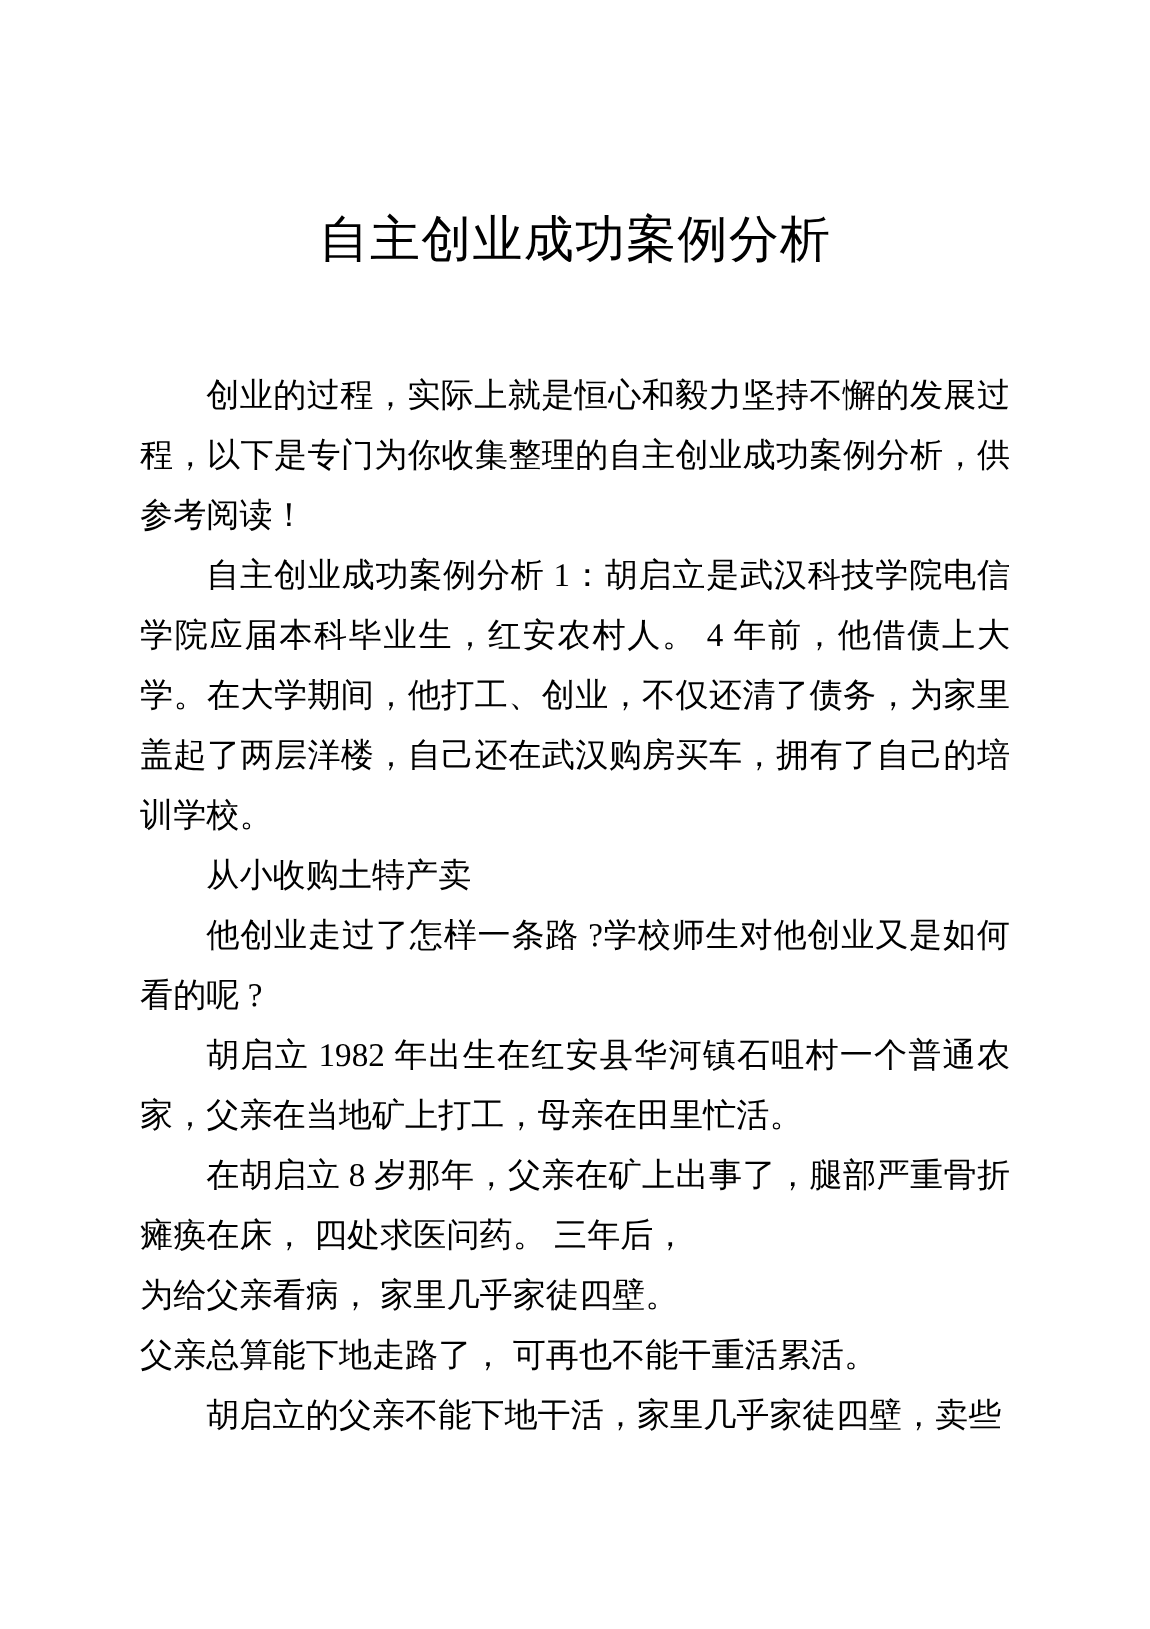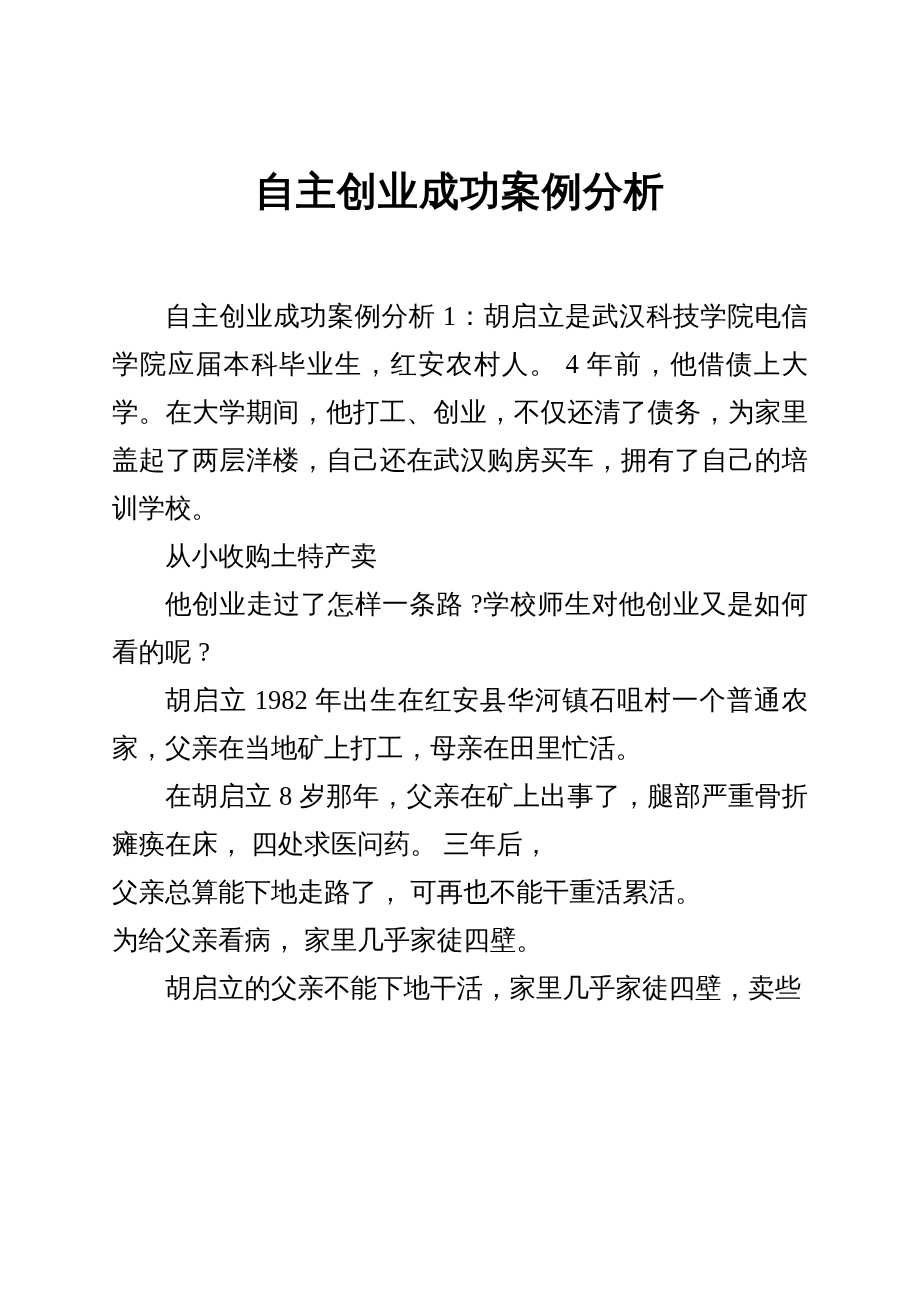--- a/index.html
+++ b/index.html
@@ -16,21 +16,21 @@
     box-sizing: border-box;
     padding-top: 168px;
     color: #000000;
     font-family: "Liberation Serif", "DejaVu Serif", serif;
   }
   .doc-title {
     margin: 0;
     padding: 0;
     font-size: 40px;
     line-height: 48px;
-    font-weight: 700;
+    font-weight: 400;
     text-align: center;
     letter-spacing: 1px;
   }
   .doc-body {
     margin: 76px 112px 0 112px;
     font-size: 26.5px;
     line-height: 48px;
     text-align: justify;
     text-align-last: left;
   }
@@ -45,22 +45,23 @@
     text-indent: 0;
   }
 </style>
 </head>
 <body>
 
 <div class="page">
   <h1 class="doc-title">自主创业成功案例分析</h1>
 
   <div class="doc-body">
+    <p class="indent">创业的过程，实际上就是恒心和毅力坚持不懈的发展过程，以下是专门为你收集整理的自主创业成功案例分析，供参考阅读！</p>
     <p class="indent">自主创业成功案例分析 1：胡启立是武汉科技学院电信学院应届本科毕业生，红安农村人。 4 年前，他借债上大学。在大学期间，他打工、创业，不仅还清了债务，为家里盖起了两层洋楼，自己还在武汉购房买车，拥有了自己的培训学校。</p>
     <p class="indent">从小收购土特产卖</p>
     <p class="indent">他创业走过了怎样一条路 ?学校师生对他创业又是如何看的呢 ?</p>
     <p class="indent">胡启立 1982 年出生在红安县华河镇石咀村一个普通农家，父亲在当地矿上打工，母亲在田里忙活。</p>
     <p class="indent">在胡启立 8 岁那年，父亲在矿上出事了，腿部严重骨折瘫痪在床， 四处求医问药。 三年后，</p>
+    <p class="flush">为给父亲看病， 家里几乎家徒四壁。</p>
     <p class="flush">父亲总算能下地走路了， 可再也不能干重活累活。</p>
-    <p class="flush">为给父亲看病， 家里几乎家徒四壁。</p>
     <p class="indent">胡启立的父亲不能下地干活，家里几乎家徒四壁，卖些</p>
   </div>
 </div>
 
 </body></html>

